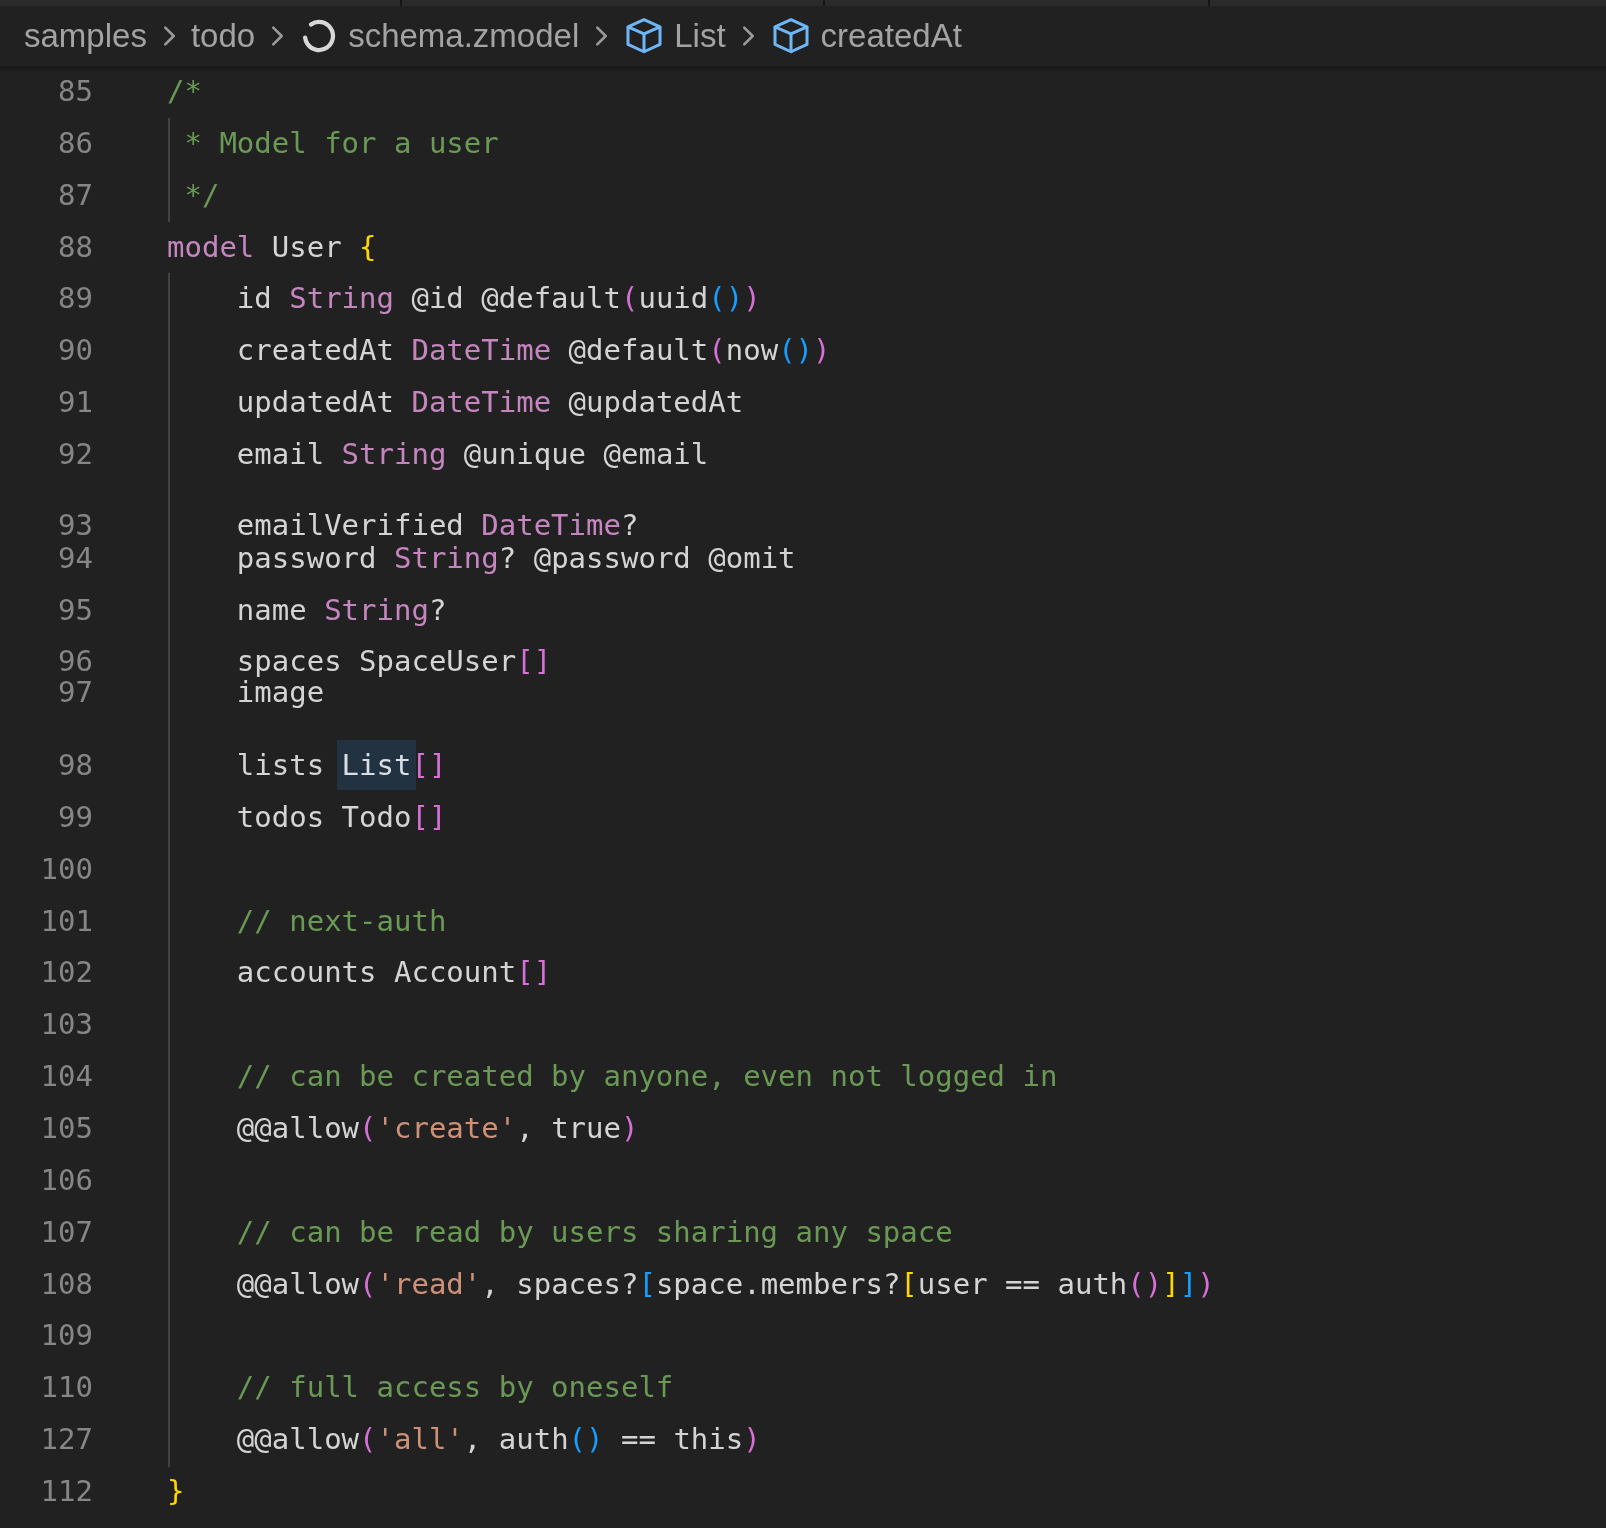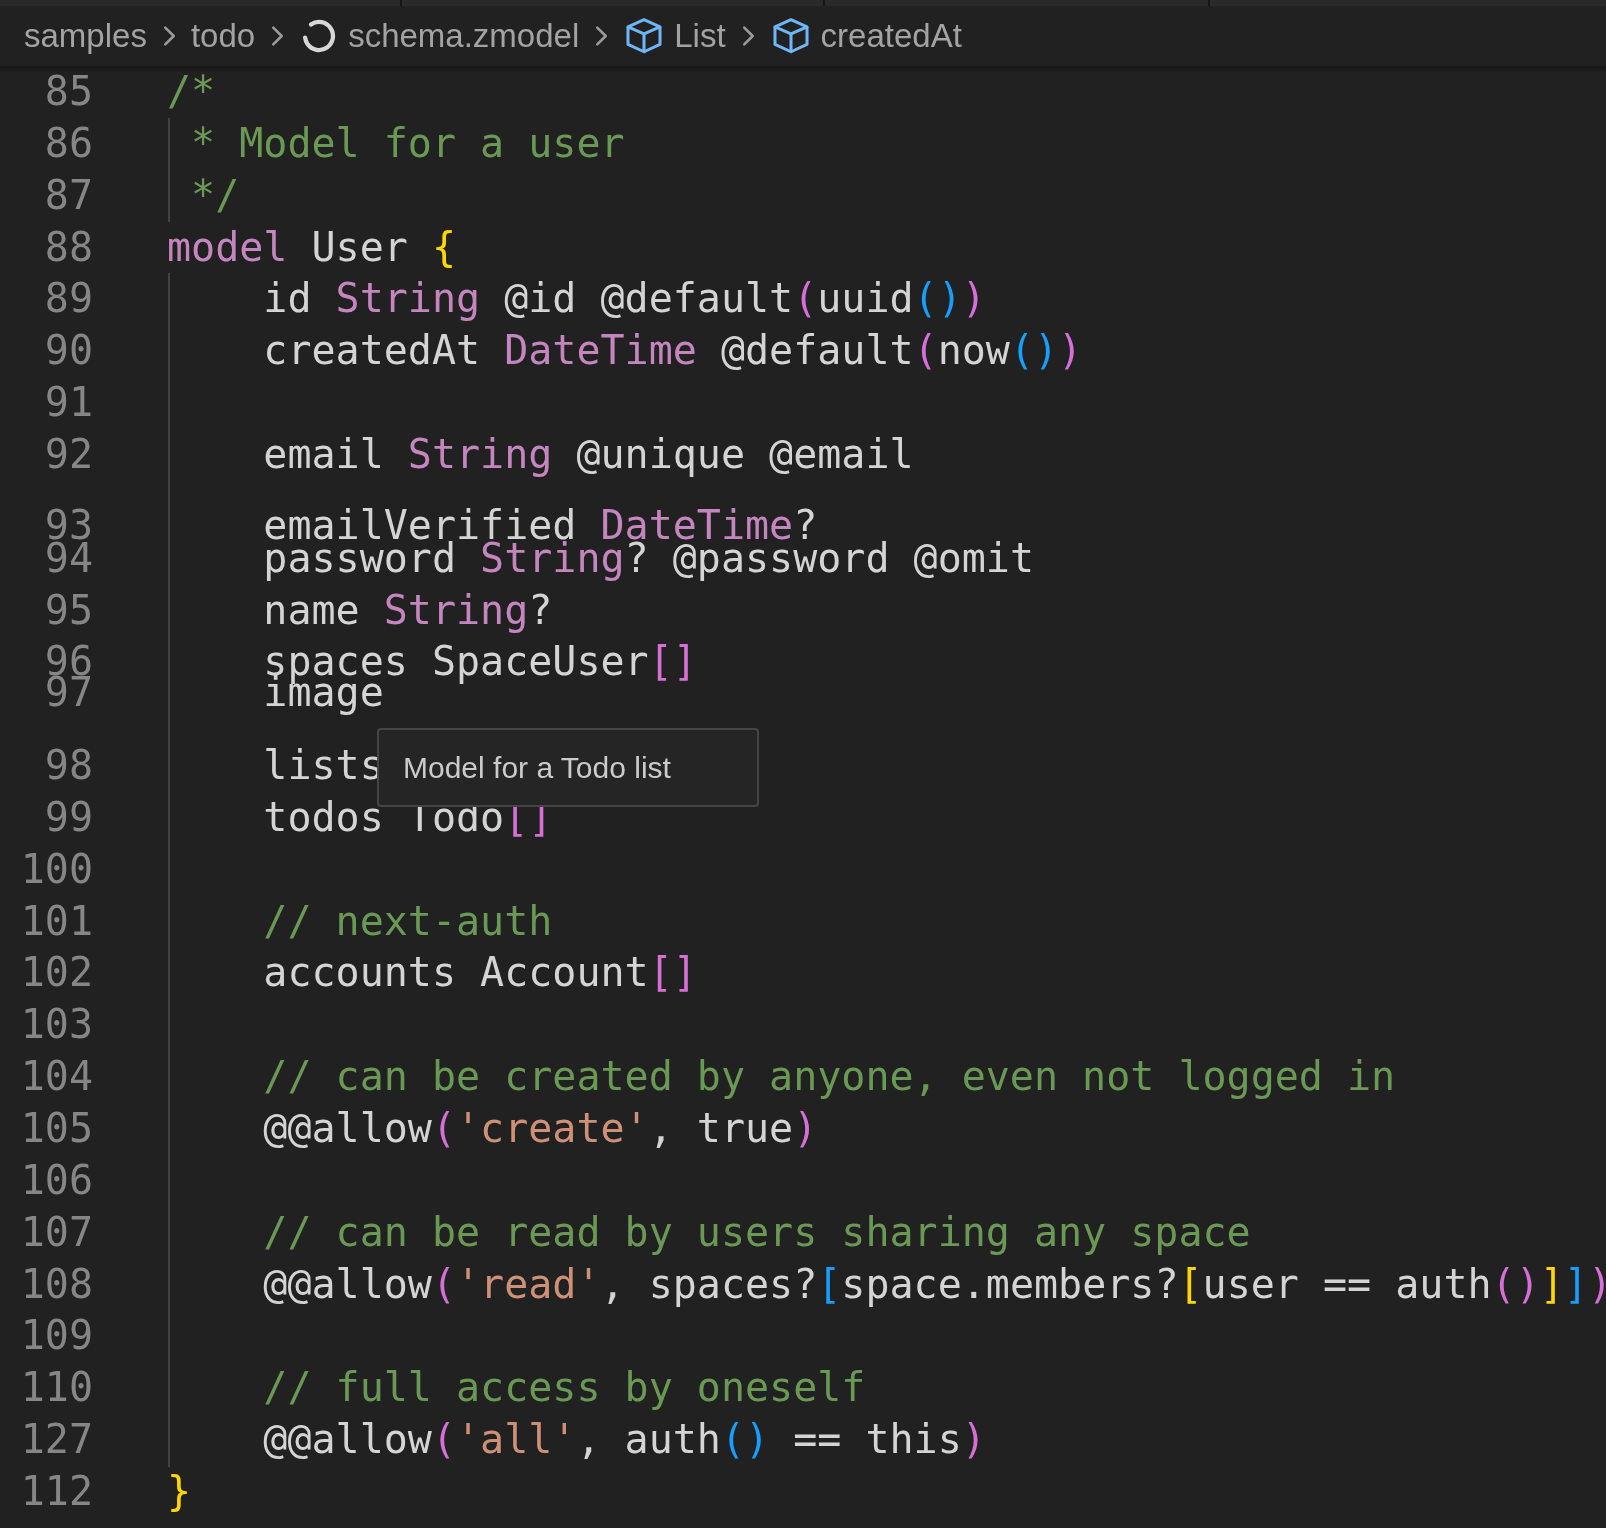--- a/index.html
+++ b/index.html
@@ -32,21 +32,21 @@
   .editor{position:absolute;left:0;top:66px;width:1606px;height:1462px;}
   .editor::before{
     content:"";position:absolute;left:0;top:0;width:100%;height:7px;
     background:linear-gradient(to bottom,rgba(0,0,0,.30),rgba(0,0,0,0));
     pointer-events:none;
   }
   .code-line{
     position:absolute;left:0;width:1606px;height:51.85px;
     line-height:51.85px;
     font-family:"DejaVu Sans Mono","Liberation Mono",monospace;
-    font-size:40px;
+    font-size:29px;
   }
   .gutter{
     position:absolute;left:0;top:0;width:93px;
     text-align:right;color:#868686;
     cursor:pointer;
   }
   .srccode{position:absolute;left:167px;top:0;white-space:pre;}
   .tok-id{color:#d4d4d4;}
   .tok-kw{color:#c586c0;}
   .tok-ty{color:#c586c0;}
@@ -130,23 +130,20 @@
           <path d="M14.1 4.5 V11.2 L8 14" stroke="#6fb6f7" stroke-width="1.15" stroke-linejoin="round" fill="none"></path>
         </svg>
       </span>
       <span>createdAt</span>
     </span>
   </div>
 
 <div class="editor" id="editor">
   <div class="indent-guide" style="top:52px;height:104px"></div>
   <div class="indent-guide" style="top:207px;height:1194px"></div>
-  <div class="tooltip">
-    <span>Model for a Todo list</span>
-  </div>
 <div class="code-line" style="top: 0px;">
       <span class="gutter">85</span>
       <span class="srccode"><span class="tok-cm">/*</span></span>
     </div>
     <div class="code-line" style="top: 51.85px;">
       <span class="gutter">86</span>
       <span class="srccode"><span class="tok-cm"> * Model for a user</span></span>
     </div>
     <div class="code-line" style="top: 103.7px;">
       <span class="gutter">87</span>
@@ -159,20 +156,21 @@
     <div class="code-line" style="top: 207.4px;">
       <span class="gutter">89</span>
       <span class="srccode"><span class="tok-id">    id </span><span class="tok-ty">String</span><span class="tok-id"> @id @default</span><span class="tok-b2">(</span><span class="tok-id">uuid</span><span class="tok-b3">(</span><span class="tok-b3">)</span><span class="tok-b2">)</span></span>
     </div>
     <div class="code-line" style="top: 259.25px;">
       <span class="gutter">90</span>
       <span class="srccode"><span class="tok-id">    createdAt </span><span class="tok-ty">DateTime</span><span class="tok-id"> @default</span><span class="tok-b2">(</span><span class="tok-id">now</span><span class="tok-b3">(</span><span class="tok-b3">)</span><span class="tok-b2">)</span></span>
     </div>
     <div class="code-line" style="top: 311.1px;">
       <span class="gutter">91</span>
+      <span class="srccode"><span class="tok-id">    updatedAt </span><span class="tok-ty">DateTime</span><span class="tok-id"> @updatedAt</span></span>
     </div>
     <div class="code-line" style="top: 362.95px;">
       <span class="gutter">92</span>
       <span class="srccode"><span class="tok-id">    email </span><span class="tok-ty">String</span><span class="tok-id"> @unique @email</span></span>
     </div>
     <div class="code-line" style="top: 434px; padding-left: 24px;">
       <span class="gutter">93</span>
       <span class="srccode"><span class="tok-id">    emailVerified </span><span class="tok-ty">DateTime</span><span class="tok-id">?</span></span>
     </div>
     <div class="code-line" style="top: 466.65px;">

